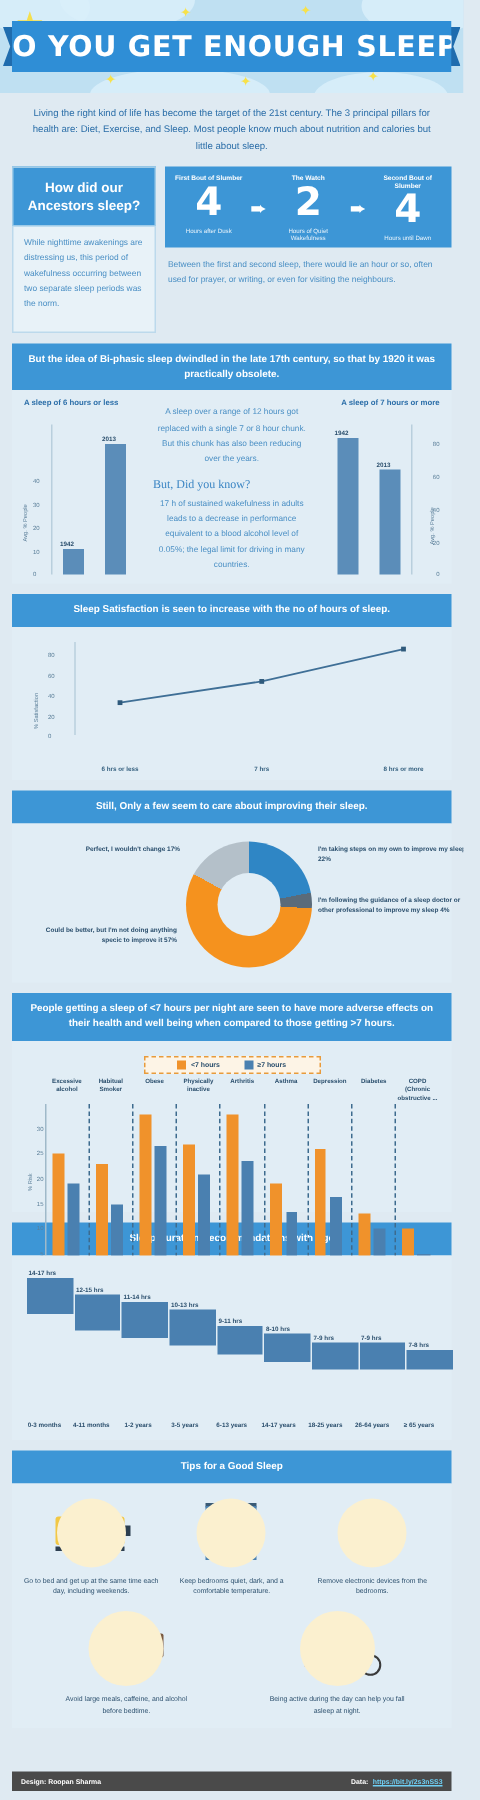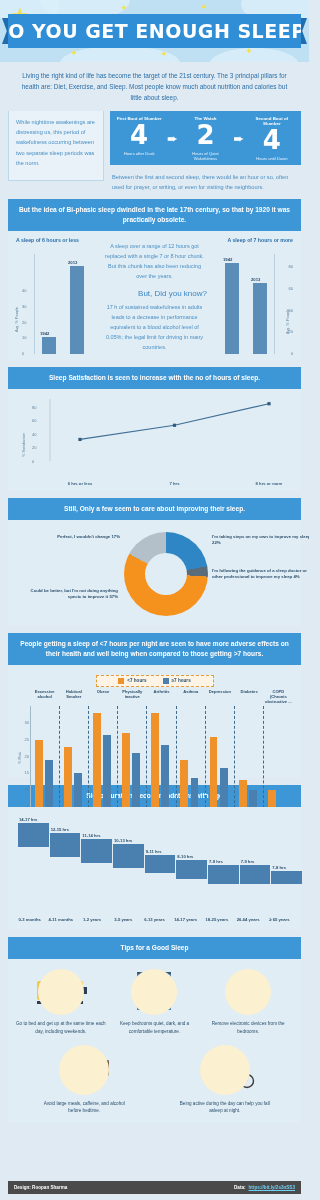--- a/index.html
+++ b/index.html
@@ -83,21 +83,21 @@
   .chart-area { position:relative; height: 108px; margin-top: 3px; }
   .axis-line { position:absolute; background:#b9cfdd; }
   .ytick { position:absolute; font-size:4px; color:#5b7f99; }
   .ylabel-v {
     position:absolute; font-size:3.8px; color:#5b7f99;
     transform: rotate(-90deg); transform-origin: left top; white-space:nowrap;
   }
   .vbar { position:absolute; background:#5b8db9; bottom:0; }
   .vbar-lab { position:absolute; font-size:4.2px; color:#2b4f6d; font-weight:bold; white-space:nowrap; }
   .mid-txt { color:#4a8fc4; font-size:5.5px; line-height:1.85; text-align:center; }
-  .mid-h { color:#3c86c4; font-size:8px; text-align:right; padding: 7px 0 4px 0; }
+  .mid-h { color:#3c86c4; font-size:8px; text-align:left; padding: 7px 0 4px 0; font-family: Liberation Serif, serif; }
 
   
   .line-wrap { position:relative; height: 78px; margin: 4px 10px 0 10px; }
   .line-x { position:absolute; font-size:4.2px; color:#35607f; font-weight:bold; bottom:-9px; text-align:center; }
 
   
   .donut-wrap { position:relative; height: 96px; }
   .donut { position:absolute; left:112px; top:6px; width:84px; height:84px; border-radius:50%; }
   .donut-hole { position:absolute; left:133px; top:27px; width:42px; height:42px; border-radius:50%; background:#e1edf5; }
   .dlab { position:absolute; font-size:4.3px; color:#2b4f6d; font-weight:bold; line-height:1.55; }
@@ -165,20 +165,21 @@
     <div class="ribbon-tail-r"></div>
     <div class="ribbon">
       <div class="hero-title">Do you get enough sleep?</div>
     </div>
   </div>
 
   <div class="intro">Living the right kind of life has become the target of the 21st century. The 3 principal pillars for health are: Diet, Exercise, and Sleep. Most people know much about nutrition and calories but little about sleep.</div>
 
   <div class="ancestors">
     <div class="anc-left">
+      <div class="anc-head">How did our Ancestors sleep?</div>
       <div class="anc-body">While nighttime awakenings are distressing us, this period of wakefulness occurring between two separate sleep periods was the norm.</div>
     </div>
     <div class="anc-right">
       <div class="anc-panel">
         <div class="anc-cols">
           <div class="anc-col">
             <span class="cap">First Bout of Slumber</span>
             <div class="num">4</div>
             <span class="sub">Hours after Dusk</span>
           </div>

